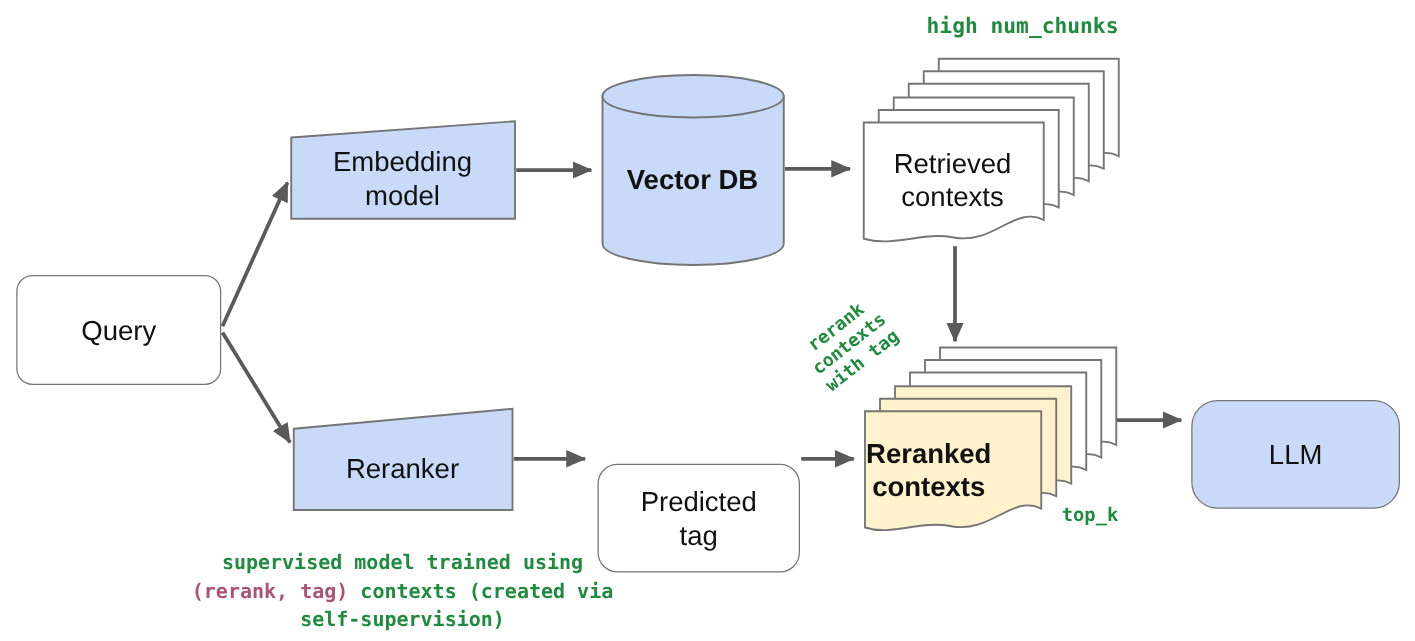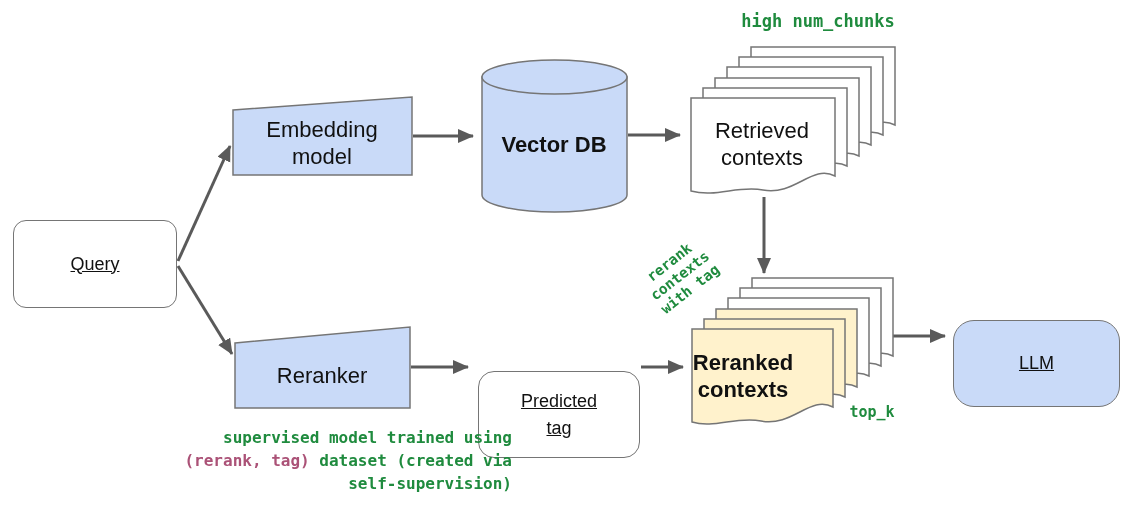--- a/index.html
+++ b/index.html
@@ -21,21 +21,21 @@
   .fill-blue{fill:var(--node-fill-blue);}
   .fill-white{fill:#ffffff;}
   .fill-yellow{fill:var(--doc-fill-yellow);}
   .arrow{stroke:var(--arrow-gray);stroke-width:3;fill:none;}
   .arrowhead{fill:var(--arrow-gray);}
 
   .node-box{
     position:absolute;display:flex;align-items:center;justify-content:center;
     background:#ffffff;border:1.5px solid var(--border-gray);
     box-sizing:border-box;color:var(--node-text);
-    font-size:18px;line-height:27px;text-align:center;text-decoration:underline;
+    font-size:22px;line-height:27px;text-align:center;
   }
   .node-box.blue{background:var(--node-fill-blue);margin-top:28px;}
   .node-label{
     position:absolute;transform:translate(-50%,-50%);
     color:var(--node-text);font-size:22px;line-height:27px;
     text-align:center;white-space:nowrap;
   }
   .anno{
     position:absolute;font-family:"DejaVu Sans Mono","Liberation Mono",monospace;
     font-weight:bold;color:var(--annotation-green);text-align:center;white-space:nowrap;
@@ -132,19 +132,19 @@
   <div class="anno" style="left:698px;top:11px;width:240px;font-size:17px;">high num_chunks</div>
 
   <div class="anno anno-rotated" style="left:680px;top:276px;">
     <div>rerank</div>
     <div>contexts</div>
     <div>with tag</div>
   </div>
 
   <div class="anno" style="left:812px;top:403px;width:120px;font-size:15px;">top_k</div>
 
-  <div class="anno" style="left:132px;top:426px;width:380px;font-size:16px;line-height:23px;text-align:right;">
+  <div class="anno" style="left:132px;top:438px;width:380px;font-size:16px;line-height:23px;">
     <div>supervised model trained using</div>
-    <div><span class="magenta">(rerank, tag)</span><span> dataset (created via</span></div>
+    <div><span class="magenta">(rerank, tag)</span><span> contexts (created via</span></div>
     <div>self-supervision)</div>
   </div>
 
 </div>
 
 </body></html>

